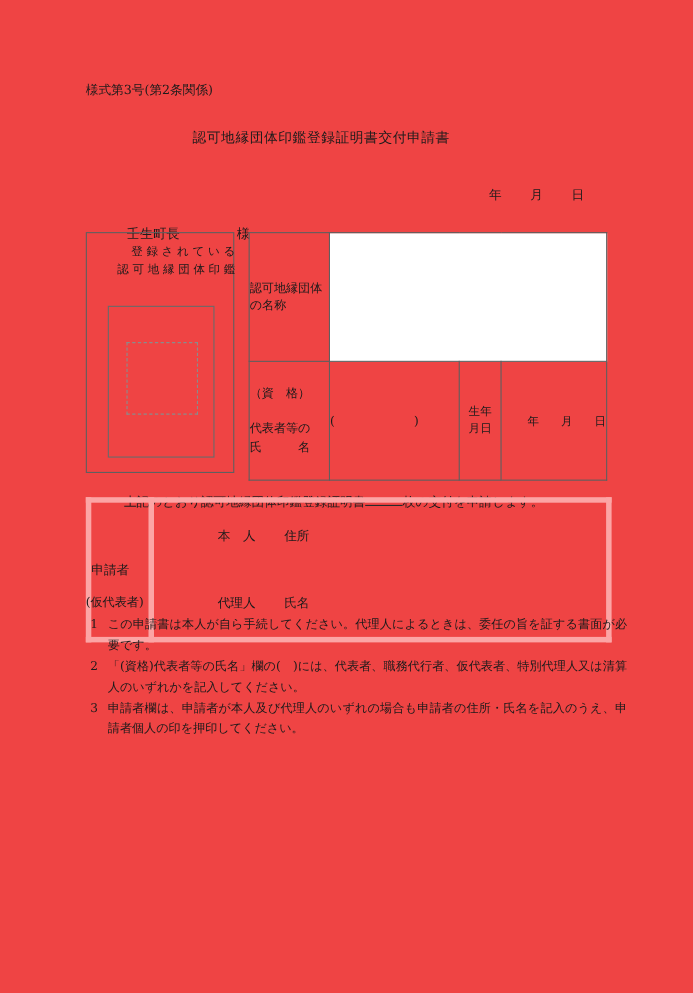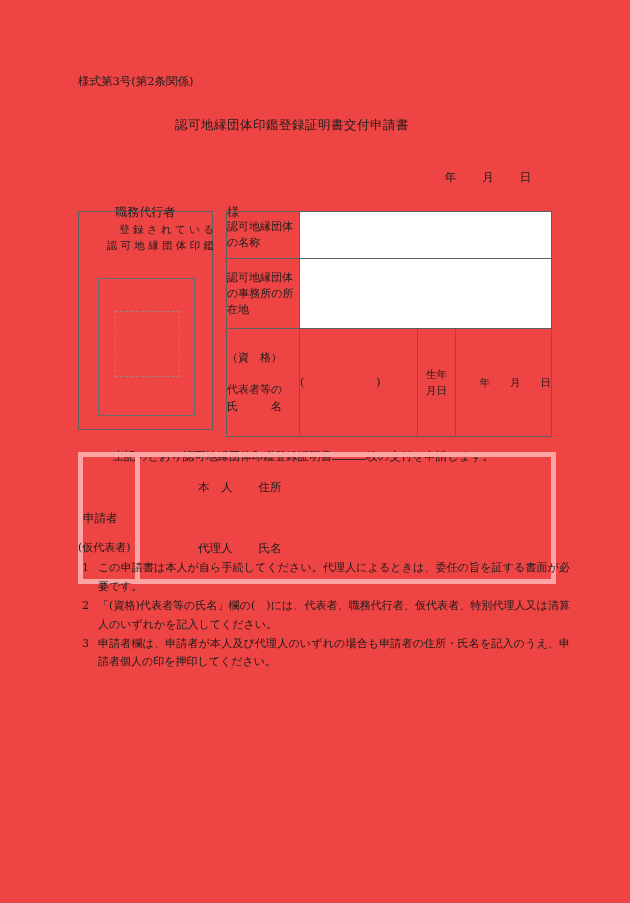--- a/index.html
+++ b/index.html
@@ -200,21 +200,21 @@
 
   <div class="t" id="form-number">様式第3号(第2条関係)</div>
 
   <div class="t" id="doc-title">認可地縁団体印鑑登録証明書交付申請書</div>
 
   <div class="t" id="date-line">
     <span>年</span><span class="gap"></span><span>月</span><span class="gap"></span><span>日</span>
   </div>
 
   <div class="t" id="addressee">
-    <span>職務代行者</span><span class="gap"></span><span>様</span>
+    <span>壬生町長</span><span class="gap"></span><span>様</span>
   </div>
 
   <div id="seal-box">
     <div id="seal-caption">
       <div>登 録 さ れ て い る</div>
       <div>認 可 地 縁 団 体 印 鑑</div>
     </div>
     <div id="seal-inner">
       <div id="seal-dashed"></div>
     </div>
@@ -223,24 +223,20 @@
   <table id="info-table">
     <colgroup>
       <col style="width:73px">
       <col style="width:118px">
       <col style="width:38px">
       <col style="width:96px">
     </colgroup>
     <tbody>
       <tr>
         <td class="cell-label">認可地縁団体の名称</td>
-        <td class="cell-blank" colspan="3"></td>
-      </tr>
-      <tr>
-        <td class="cell-label">認可地縁団体の事務所の所在地</td>
         <td class="cell-blank" colspan="3"></td>
       </tr>
       <tr style="height:108px">
         <td class="rep-label">
           <span class="l1">（資　格）</span>
           <span class="l2">代表者等の</span>
           <span class="l3">氏　　　名</span>
         </td>
         <td class="rep-value">
           <span>(</span><span class="paren-gap"></span><span>)</span>

